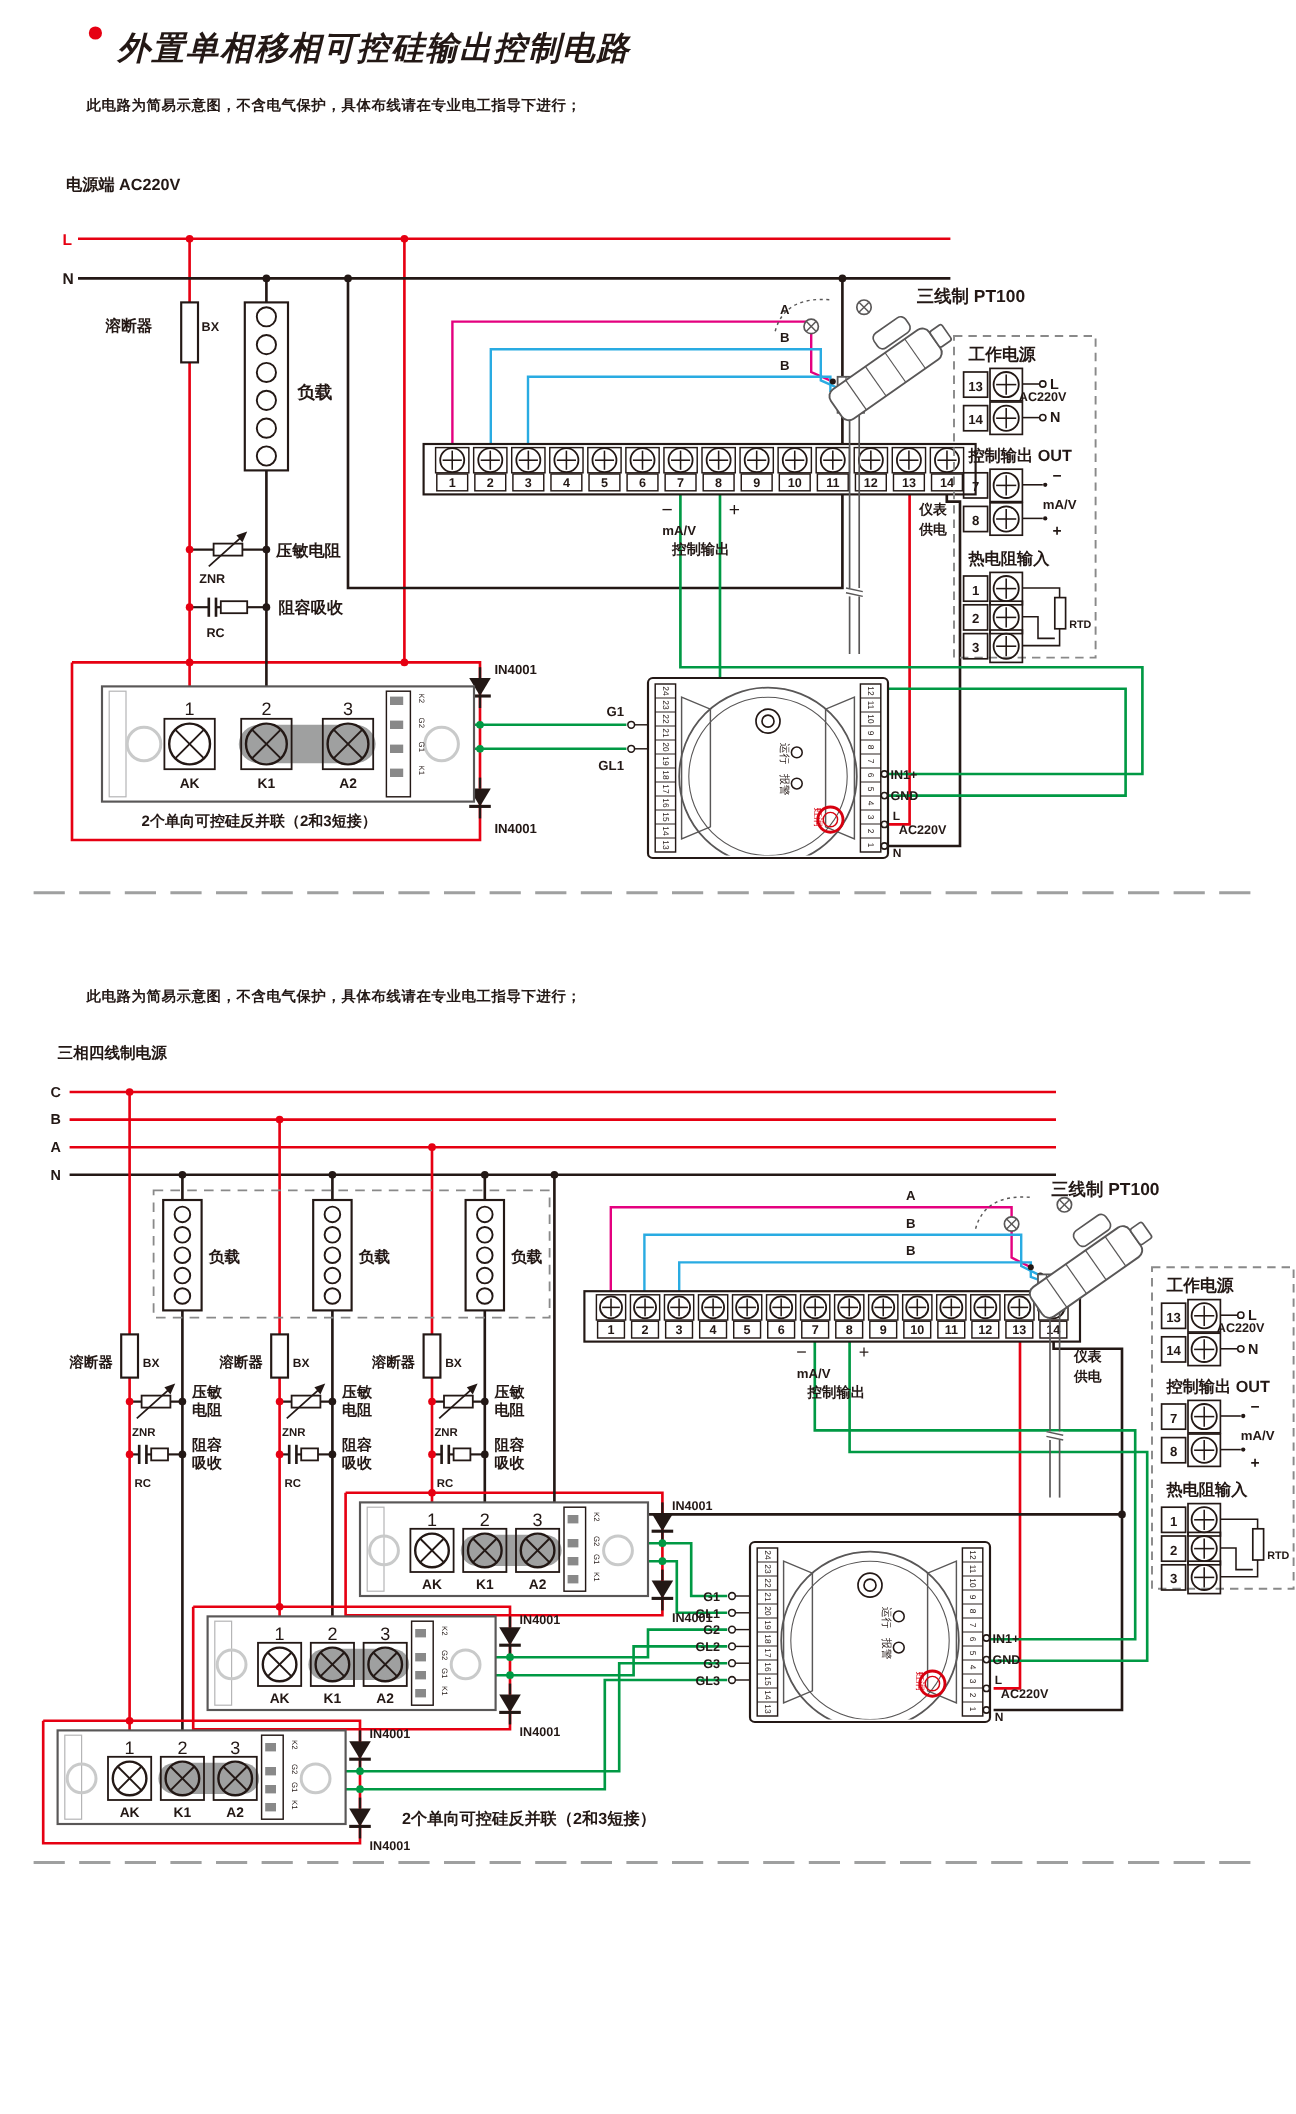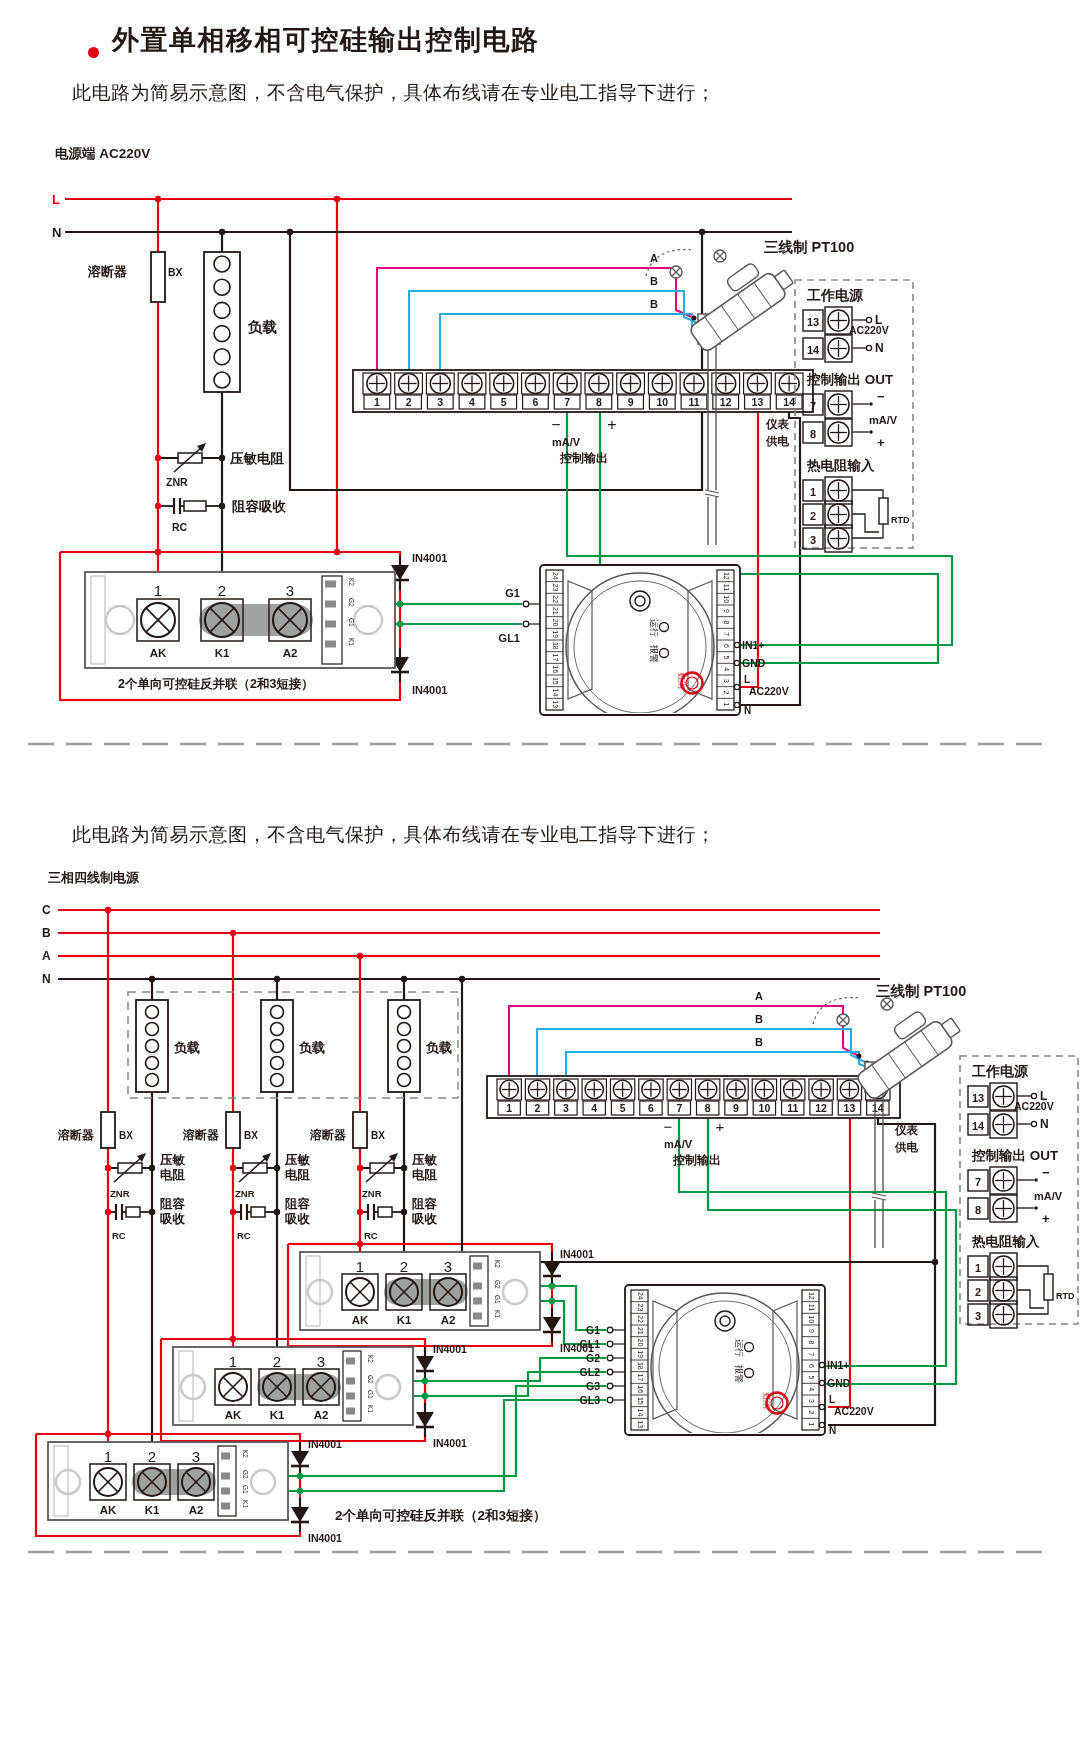--- a/index.html
+++ b/index.html
@@ -1,22 +1,22 @@
 <!DOCTYPE html>
 <html><head>
 <meta charset="utf-8">
 <style>
   html,body{margin:0;padding:0;background:#fff;}
   #root{position:relative;width:1080px;height:1762px;background:#ffffff;overflow:hidden;
         font-family:"Liberation Sans",sans-serif;color:#231815;}
   #diagram{position:absolute;left:0;top:0;}
-  .sec-title{position:absolute;left:88px;display:flex;align-items:flex-end;gap:13px;}
+  .sec-title{position:absolute;left:74px;display:flex;align-items:flex-start;gap:13px;font-style:italic;}
   .bullet{width:11px;height:11px;border-radius:50%;background:#e60012;flex:0 0 auto;}
   .ttl{font-size:27px;font-weight:bold;letter-spacing:1.5px;color:#231815;}
-  .sec-sub{position:absolute;left:72px;font-size:19px;font-weight:normal;color:#231815;letter-spacing:0.5px;}
+  .sec-sub{position:absolute;left:72px;font-size:12px;font-weight:bold;color:#231815;letter-spacing:0.5px;}
 </style>
 </head>
 <body>
 
 <div id="root">
   <div class="sec-title" style="top:22px">
     <span class="bullet"></span>
     <span class="ttl">外置单相移相可控硅输出控制电路</span>
   </div>
   <div class="sec-sub" style="top:80px">此电路为简易示意图，不含电气保护，具体布线请在专业电工指导下进行；</div>

